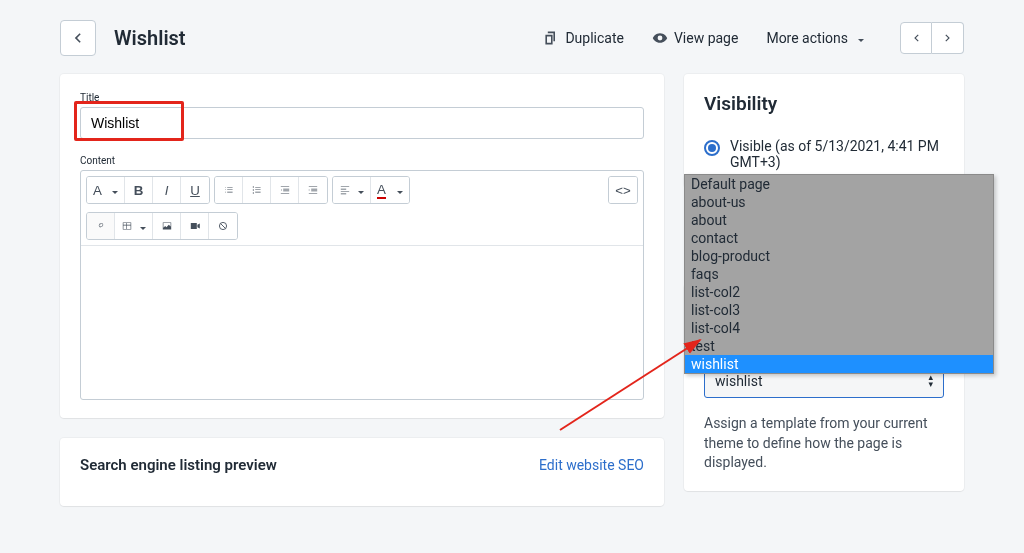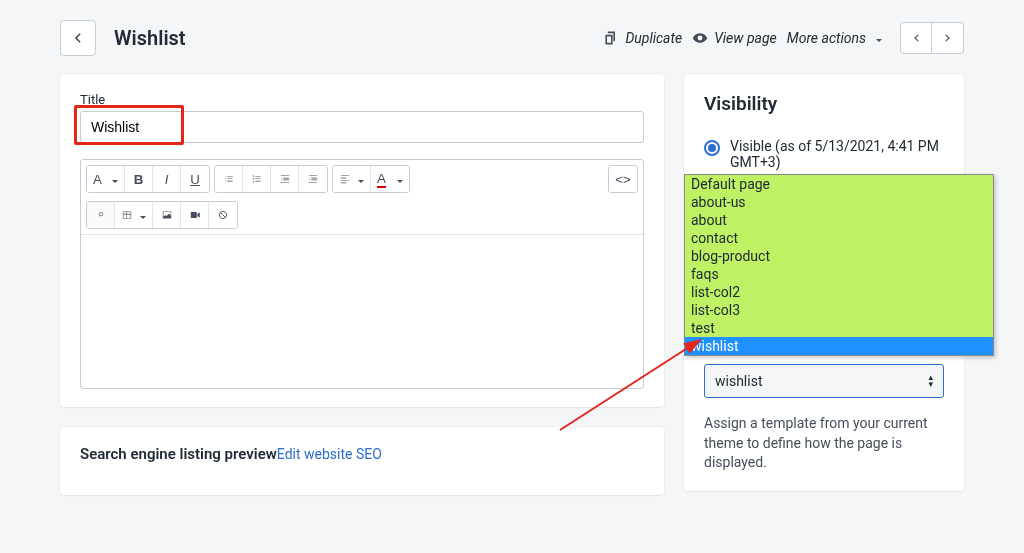--- a/index.html
+++ b/index.html
@@ -35,22 +35,21 @@
   }
   .page-title {
     font-size: 20px;
     font-weight: 600;
     flex: 1;
     margin-left: 6px;
   }
   .header-actions {
     display: flex;
     align-items: center;
-    gap: 10px;
-    font-style: italic;
+    gap: 28px;
   }
   .hact {
     display: flex;
     align-items: center;
     gap: 6px;
     color: #212b36;
     cursor: pointer;
     user-select: none;
   }
   .nav-btns {
@@ -81,21 +80,21 @@
 
   .card {
     background: #fff;
     border-radius: 4px;
     box-shadow: 0 1px 1px rgba(0,0,0,0.05), 0 0 0 1px rgba(0,0,0,0.03);
     padding: 18px 20px;
     margin-bottom: 20px;
   }
 
   .label {
-    font-size: 13px;
+    font-size: 10px;
     color: #212b36;
     margin-bottom: 4px;
     display: block;
   }
   .title-input {
     font-size: 14px;
     padding: 7px 10px;
     border: 1px solid #c4cdd5;
     border-radius: 3px;
     outline: none;
@@ -145,20 +144,21 @@
     color: #454f5b;
   }
   .tbtn:last-child { border-right: none; }
   .tbtn.wide { min-width: 38px; justify-content: space-between; padding: 0 6px; }
   .tbtn.disabled { color: #bbb; background: #fafafa; cursor: default; }
   .caret::after { content: ""; display:inline-block; margin-left:4px; border:3px solid transparent; border-top-color:#454f5b; transform: translateY(2px); }
   .spacer { flex: 1; }
 
   .seo-head {
     display: flex;
+    justify-content: space-between;
     align-items: center;
     margin-bottom: 14px;
   }
   .seo-head h3 { font-size: 15px; font-weight: 600; }
   .seo-link { color: #2c6ecb; cursor: pointer; }
   .seo-desc { color: #444; font-size: 14px; }
 
   
   .side-title { font-size: 19px; font-weight: 600; margin-bottom: 14px; }
   .radio-row {
@@ -203,21 +203,21 @@
   .select-box .updn::after { content: "\25BE"; font-size: 9px; display:block; line-height:7px; }
 
   .help-text { color: #454f5b; font-size: 14px; line-height: 1.4; }
 
   
   .dropdown {
     position: absolute;
     top: 100px;
     left: 0;
     right: -30px;
-    background: #bef264;
+    background: #a3a3a3;
     border: 1px solid #8a8a8a;
     box-shadow: 2px 2px 4px rgba(0,0,0,0.2);
     z-index: 10;
     font-size: 14px;
   }
   .dropdown-item {
     padding: 0px 6px;
     cursor: pointer;
     line-height: 18px;
   }
@@ -285,20 +285,21 @@
   <div class="cols">
 
     <div class="col-main">
       <div class="card">
         <span class="label">Title</span>
         <div class="title-row">
           <input class="title-input" type="text" value="Wishlist" style="">
           <div class="title-highlight" style="top:-6px; left:-6px; width:110px; height:40px;"></div>
         </div>
 
+        <span class="label">Content</span>
         <div class="editor-box">
           <div class="toolbar">
 
             <div class="tgrp">
               <button class="tbtn wide">
                   <span>A</span>
                   <span class="caret"></span>
                 </button>
               <button class="tbtn">
                   <b>B</b>
@@ -403,20 +404,21 @@
 
         <div class="dropdown" id="template-dropdown">
             <div class="dropdown-item">Default page</div>
             <div class="dropdown-item">about-us</div>
             <div class="dropdown-item">about</div>
             <div class="dropdown-item">contact</div>
             <div class="dropdown-item">blog-product</div>
             <div class="dropdown-item">faqs</div>
             <div class="dropdown-item">list-col2</div>
             <div class="dropdown-item">list-col3</div>
+            <div class="dropdown-item">list-col4</div>
             <div class="dropdown-item">test</div>
             <div class="dropdown-item selected">wishlist</div>
           </div>
       </div>
 
       <div class="template-card">
         <div style="height:62px;"></div>
         <div class="select-box">
           <span>wishlist</span>
           <span class="updn"></span>

